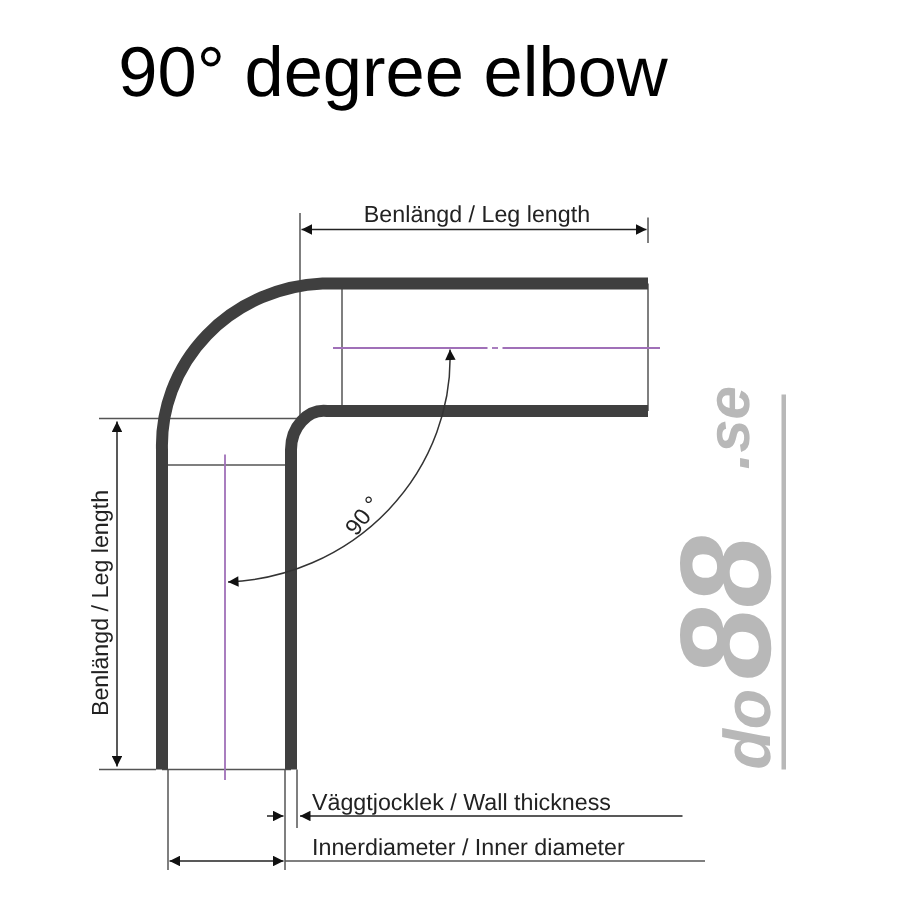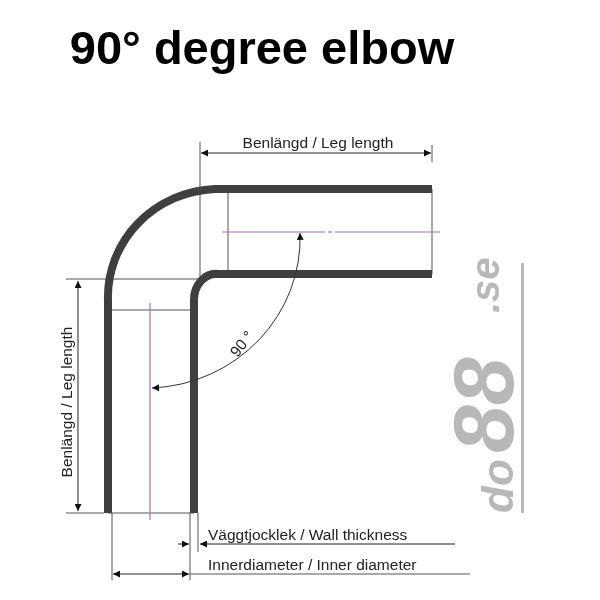--- a/index.html
+++ b/index.html
@@ -1,17 +1,17 @@
 <!DOCTYPE html>
 <html><head>
 <meta charset="utf-8">
 <style>
   html, body { margin: 0; padding: 0; background: #ffffff; }
   body { width: 600px; height: 600px; position: relative; overflow: hidden; font-family: "Liberation Sans", sans-serif; }
-  .title { position: absolute; left: 0; top: 18px; width: 524px; text-align: center; font-size: 47px; font-weight: bold; color: #000; letter-spacing: 0px; line-height: 60px; }
+  .title { position: absolute; left: 0; top: 18px; width: 524px; text-align: center; font-size: 47px; font-weight: normal; color: #000; letter-spacing: 0px; line-height: 60px; }
   svg.diagram { position: absolute; left: 0; top: 0; }
   .lbl { font-family: "Liberation Sans", sans-serif; font-size: 15.5px; fill: #222; }
   .logo { position: absolute; left: 445px; top: 195px; width: 90px; height: 320px; }
 </style>
 </head>
 <body>
 
 <div class="title">90° degree elbow</div>
 
 <svg class="diagram" width="600" height="600" viewBox="0 0 600 600">

